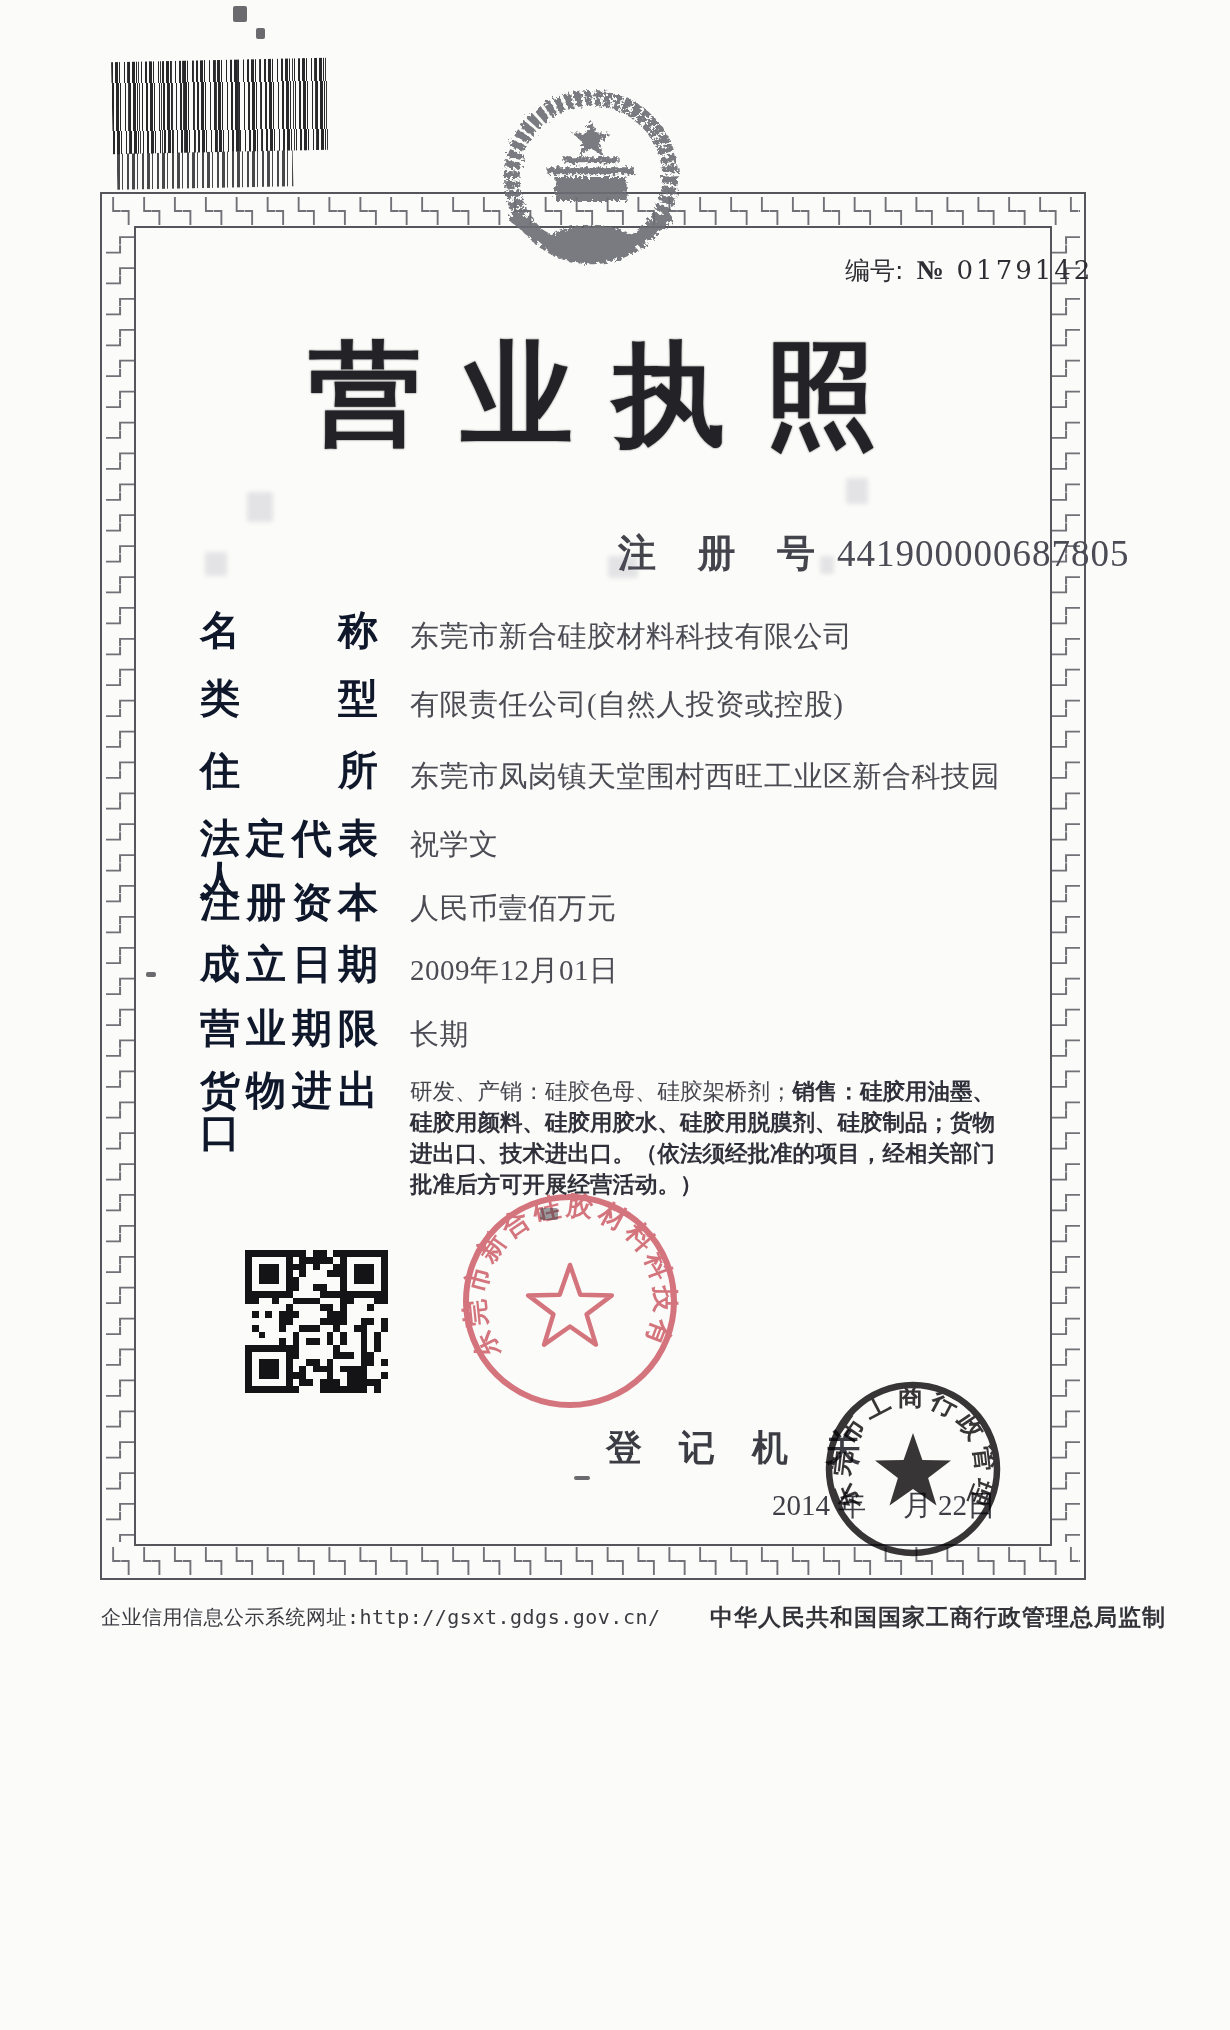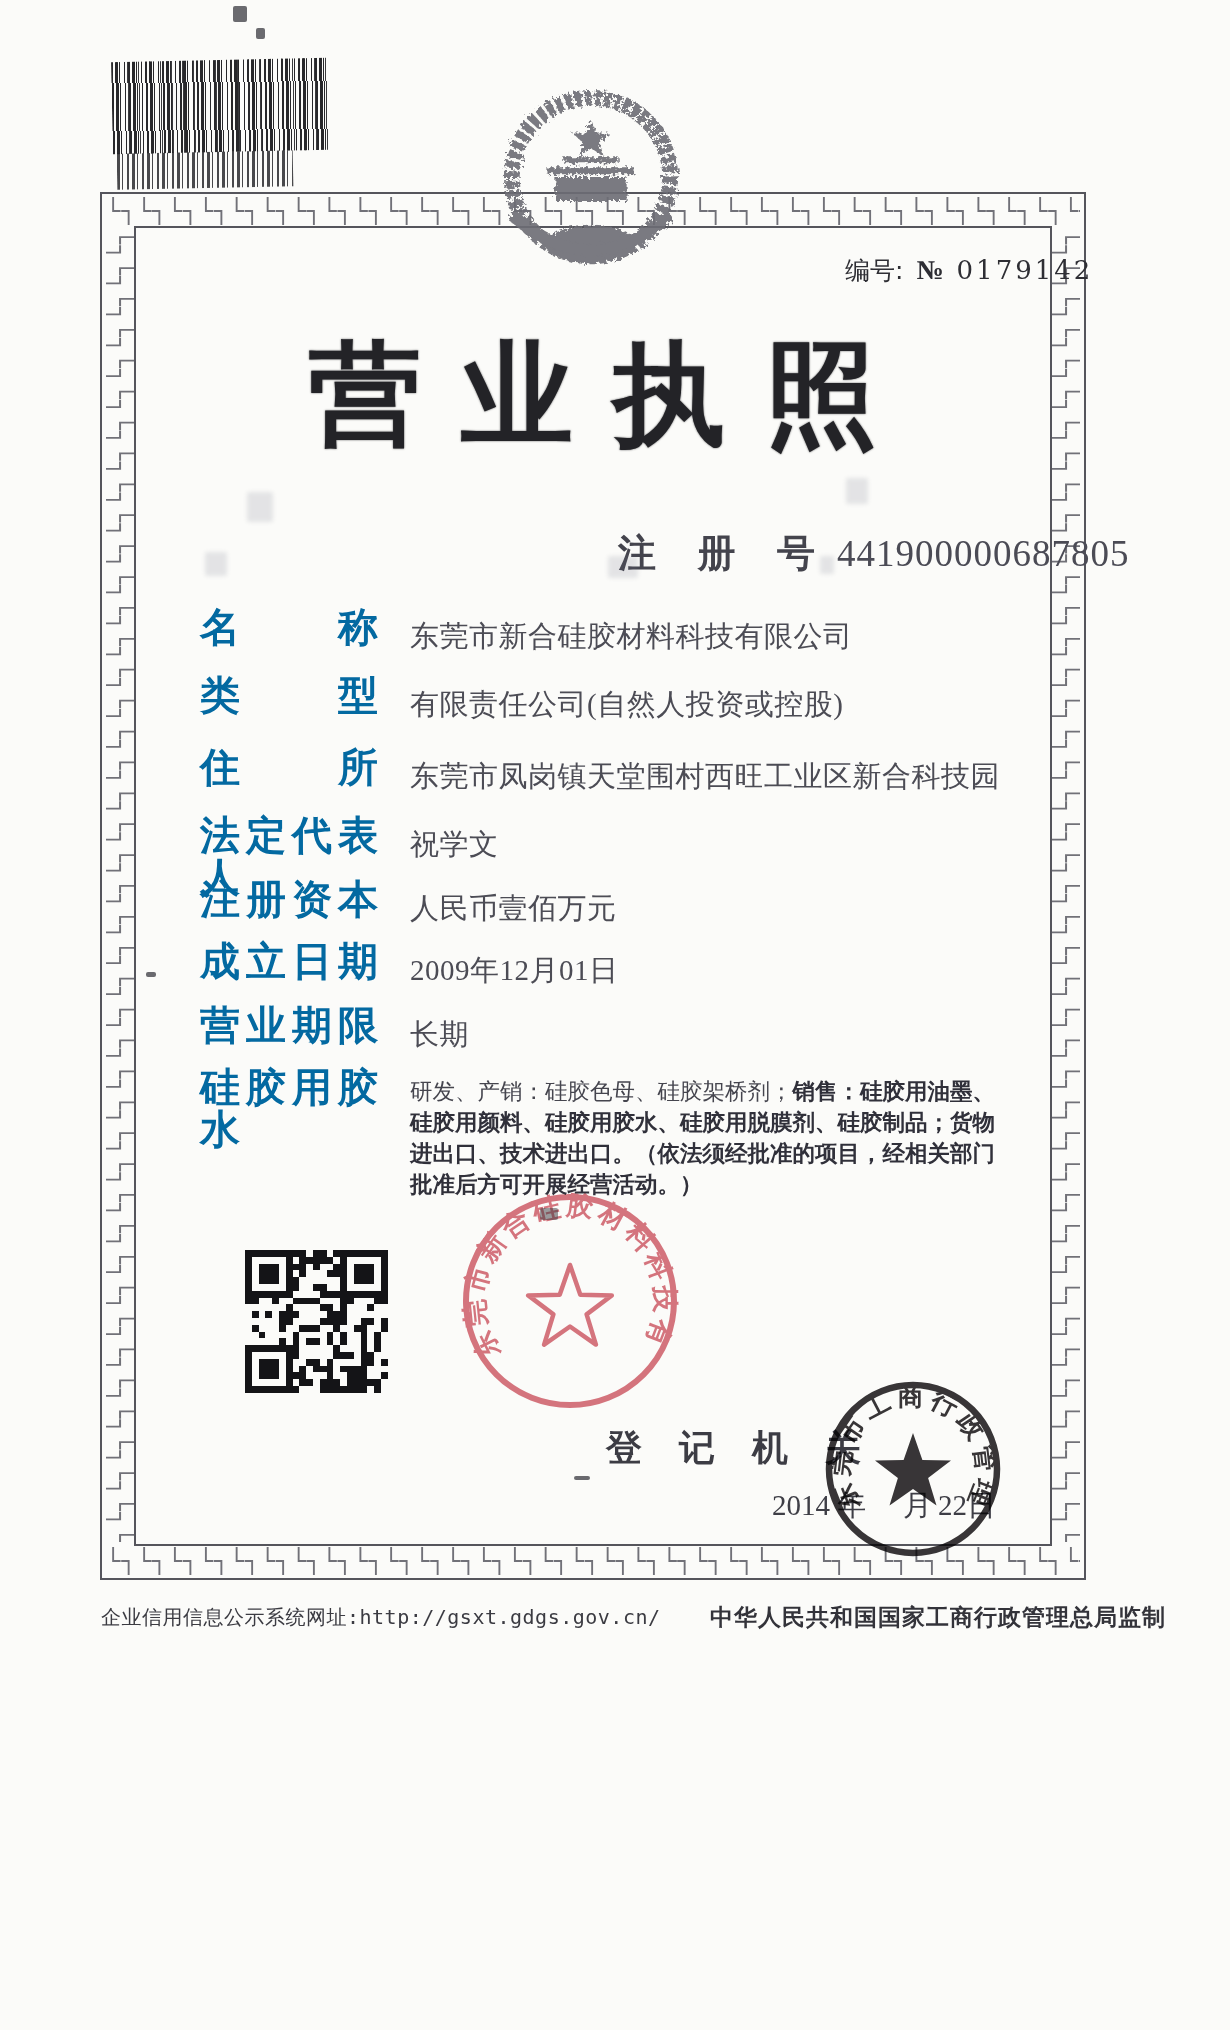--- a/index.html
+++ b/index.html
@@ -35,21 +35,21 @@
   .title{position:absolute;left:100px;top:330px;width:986px;text-align:center;font-size:112px;line-height:1.15;font-weight:800;
     letter-spacing:40px;text-indent:40px;color:#232327;font-family:"DejaVu Sans",sans-serif;text-shadow:0 0 2px rgba(25,25,28,.75);}
 
   
   .regno{position:absolute;left:618px;top:528px;display:flex;align-items:baseline;}
   .regno .lbl{font-size:38px;font-weight:700;letter-spacing:16px;color:#44444d;}
   .regno .val{font-size:37px;letter-spacing:1px;margin-left:6px;color:#4b4b55;}
 
   
   .row{position:absolute;left:200px;width:880px;height:62px;}
-  .flabel{display:inline-block;width:178px;font-size:40px;font-weight:700;color:#0369a1;text-align:justify;text-align-last:justify;line-height:1.05;font-family:Liberation Mono, monospace;}
+  .flabel{display:inline-block;width:178px;font-size:40px;font-weight:700;color:#0f172a;text-align:justify;text-align-last:justify;line-height:1.05;}
   .fvalue{position:absolute;left:210px;top:7px;font-size:29px;color:#4c4c55;white-space:nowrap;letter-spacing:.5px;}
   .scope-text{position:absolute;left:410px;top:1076px;width:585px;font-size:22.5px;line-height:31px;color:#45454e;text-align:justify;}
   .scope-text .b{font-weight:600;color:#30303a;}
 
   
   .registry-label{position:absolute;left:606px;top:1424px;font-size:36px;font-weight:700;letter-spacing:14px;color:#3c3c44;}
   .date-part{position:absolute;top:1486px;font-size:29px;color:#3e3e46;white-space:nowrap;}
   .dp-year{left:772px;} .dp-month{left:903px;} .dp-day{left:938px;}
 
   
@@ -137,21 +137,21 @@
   </div>
   <div class="row" style="top:944px">
     <span class="flabel">成立日期</span>
     <span class="fvalue">2009年12月01日</span>
   </div>
   <div class="row" style="top:1008px">
     <span class="flabel">营业期限</span>
     <span class="fvalue">长期</span>
   </div>
   <div class="row" style="top:1070px">
-    <span class="flabel">硅胶用胶水</span>
+    <span class="flabel">货物进出口</span>
   </div>
   <div class="scope-text">
     <span>研发、产销：硅胶色母、硅胶架桥剂；</span><span class="b">销售：硅胶用油墨、硅胶用颜料、硅胶用胶水、硅胶用脱膜剂、硅胶制品；货物进出口、技术进出口。（依法须经批准的项目，经相关部门批准后方可开展经营活动。）</span>
   </div>
 
   <div class="qr">
       <div class="qm"></div>
       <div class="qm"></div>
       <div class="qm"></div>
       <div class="qm"></div>

